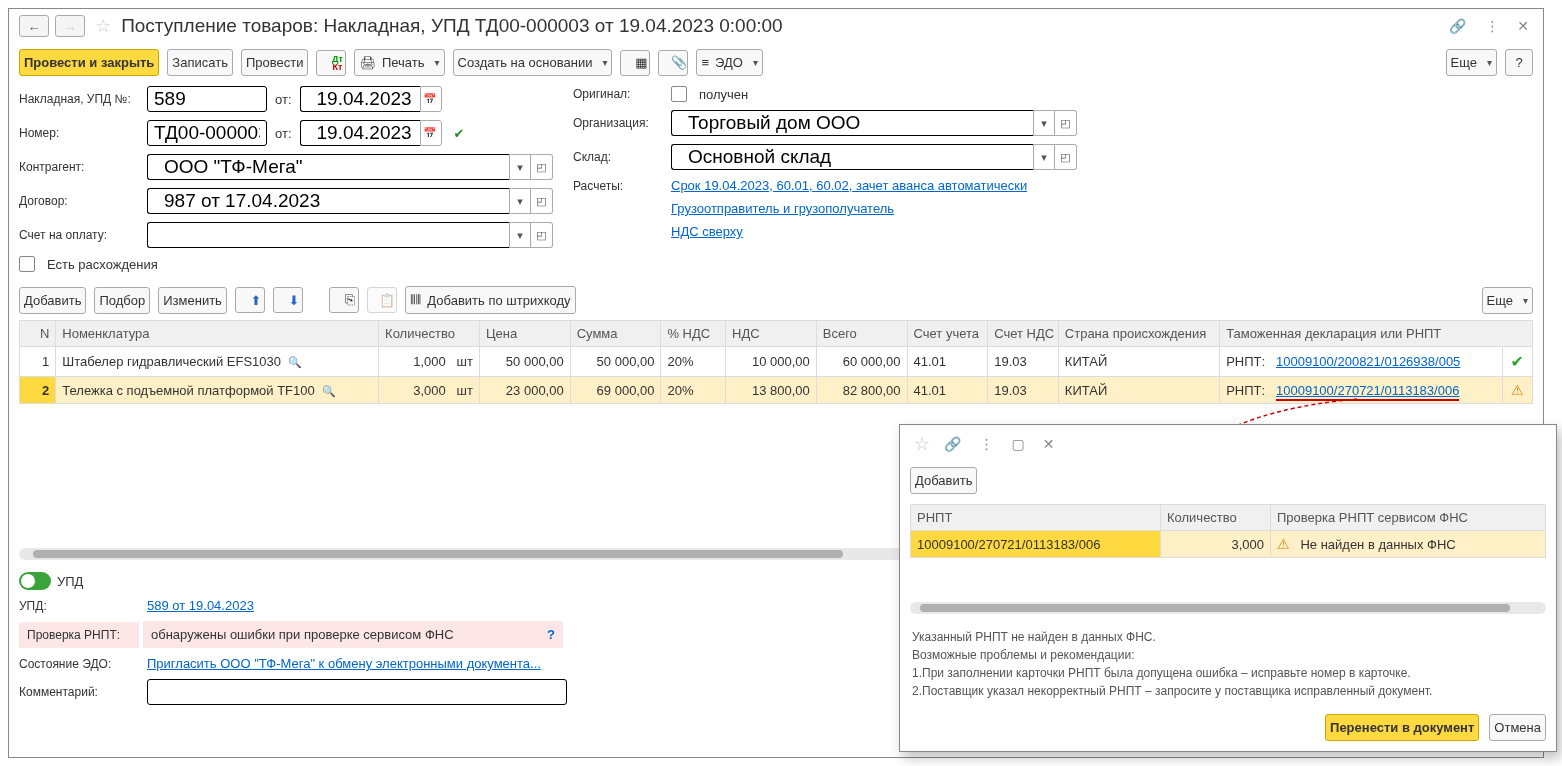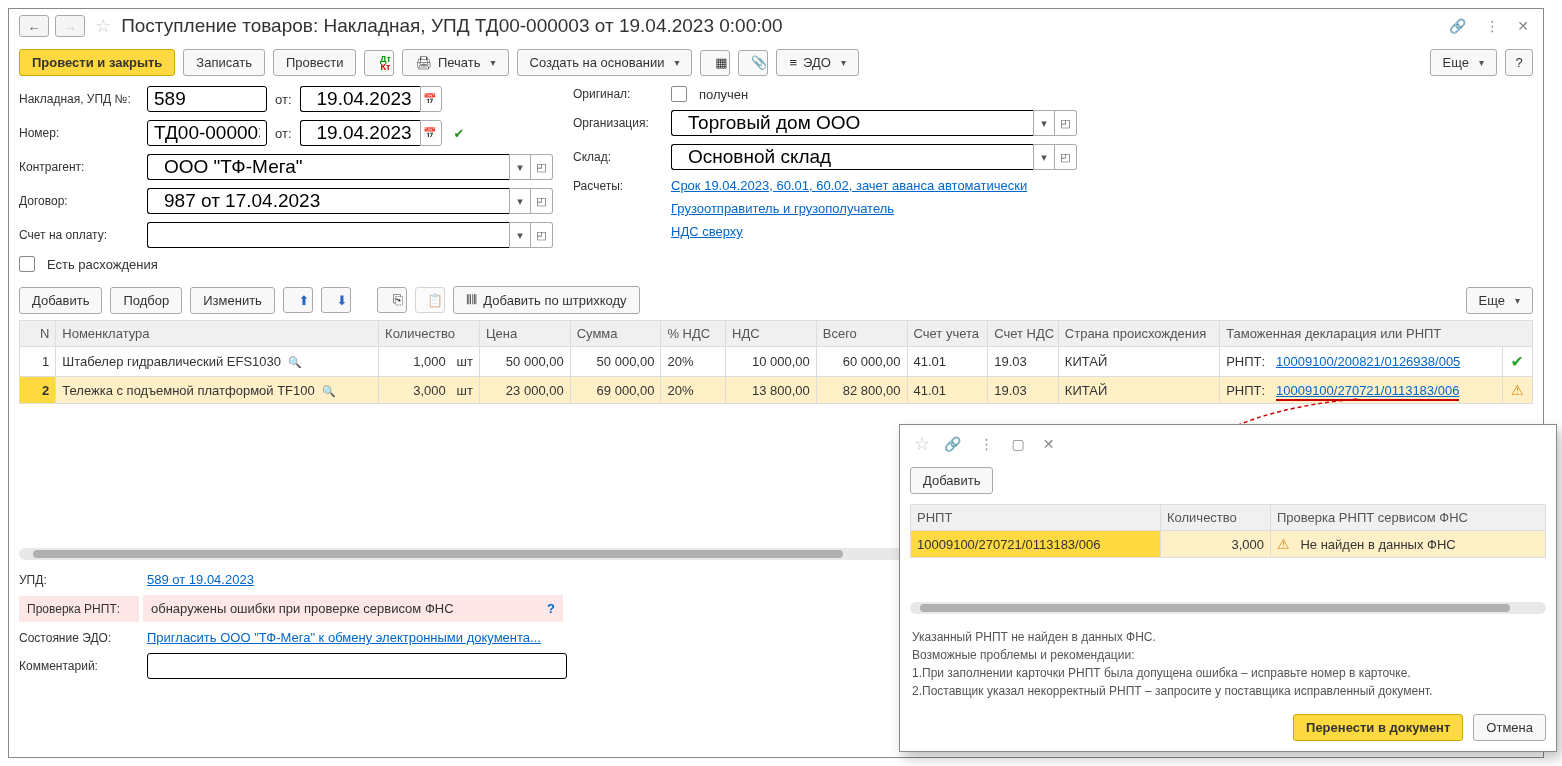--- a/index.html
+++ b/index.html
@@ -7,21 +7,21 @@
   .window { border: 1px solid #888; width: 1536px; height: 750px; margin: 8px; position: relative; background: #fff; }
   .titlebar { display: flex; align-items: center; padding: 6px 10px; gap: 6px; }
   .nav-btn { width: 30px; height: 22px; border: 1px solid #aaa; background: #f5f5f5; border-radius: 3px; display: flex; align-items: center; justify-content: center; font-size: 13px; color: #555; cursor: pointer; }
   .nav-btn.disabled { color: #ccc; }
   .star { color: #ccc; font-size: 18px; margin: 0 4px; }
   .title { font-size: 19px; font-weight: normal; flex: 1; }
   .title-actions { display: flex; gap: 10px; align-items: center; color: #888; }
   .icon-btn { cursor: pointer; padding: 2px 4px; font-size: 14px; }
 
   .toolbar { display: flex; align-items: center; gap: 8px; padding: 6px 10px; }
-  .btn { border: 1px solid #aaa; background: #f8f8f8; padding: 5px 12px; border-radius: 3px; cursor: pointer; font-size: 13px; display: flex; align-items: center; gap: 6px; }
+  .btn { border: 1px solid #aaa; background: #f8f8f8; padding: 5px 4px; border-radius: 3px; cursor: pointer; font-size: 13px; display: flex; align-items: center; gap: 6px; }
   .btn.primary { background: #ffd940; border-color: #c9a800; font-weight: bold; }
   .dropdown-caret::after { content: "▾"; font-size: 10px; margin-left: 4px; color: #555; }
   .spacer { flex: 1; }
   .sq-btn { border: 1px solid #aaa; border-radius: 3px; width: 30px; height: 26px; display: flex; align-items: center; justify-content: center; cursor: pointer; background: #f8f8f8; padding-left: 12px; }
   .dtkt { font-size: 9px; line-height: 8px; text-align: center; }
   .dtkt .d { color: #090; font-weight: bold; }
   .dtkt .k { color: #c00; font-weight: bold; }
 
   .form { padding: 4px 10px 0 10px; }
   .form-row { display: flex; align-items: center; margin-bottom: 8px; gap: 8px; }
@@ -284,20 +284,26 @@
         </tr>
       </tbody>
   </table>
   <div style="height:140px"></div>
   <div class="scrollbar-h">
       <div class="thumb"></div>
     </div>
 
   <div class="footer">
     <div class="form-row">
+      <div class="toggle">
+        <div class="toggle-sw"></div>
+        <span>УПД</span>
+      </div>
+    </div>
+    <div class="form-row">
       <div class="label">УПД:</div>
       <span class="link">589 от 19.04.2023</span>
     </div>
     <div class="alert-row">
       <div class="label" style="background:#fde6e6;padding:6px 8px;margin:0;">Проверка РНПТ:</div>
       <div class="alert-box">
         <span>обнаружены ошибки при проверке сервисом ФНС</span>
         <span class="q-icon">?</span>
       </div>
     </div>

